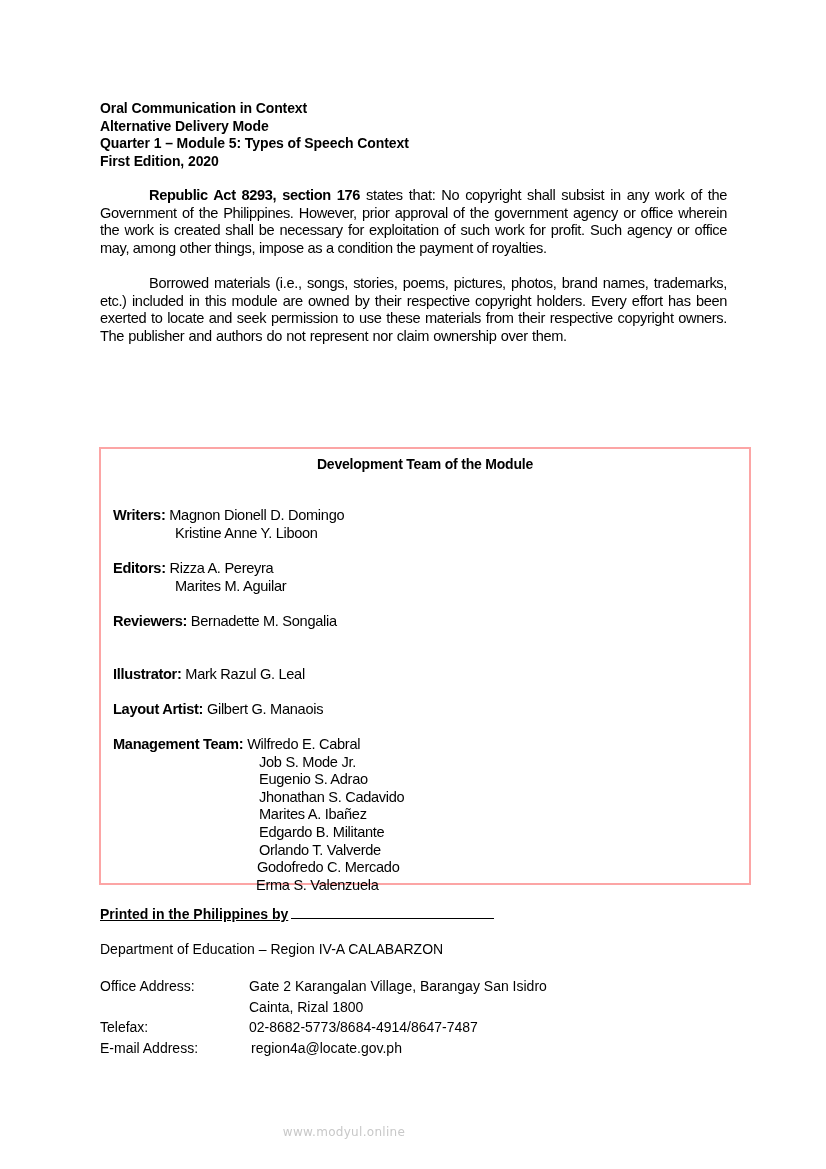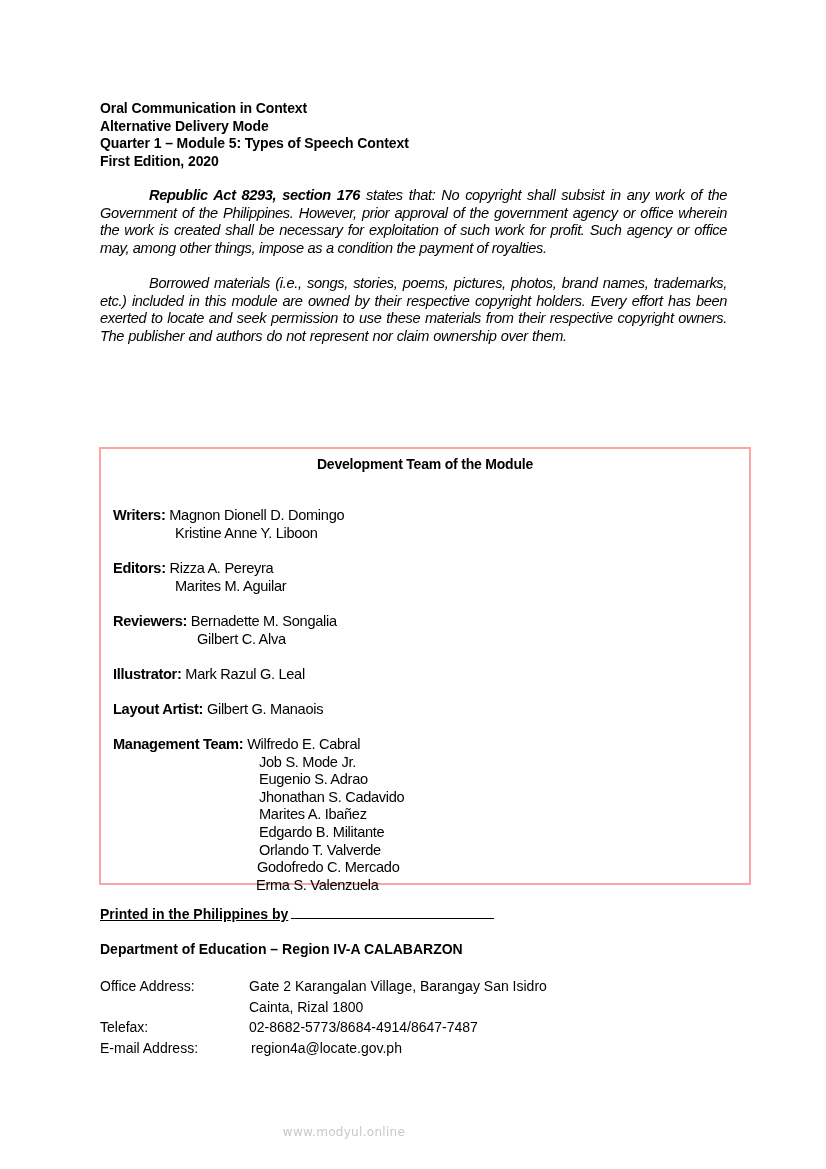--- a/index.html
+++ b/index.html
@@ -31,21 +31,20 @@
     }
     .header-block div { white-space: nowrap; }
     .para {
       position: absolute;
       left: 100px;
       width: 627px;
       font-size: 14.6px;
       line-height: 17.6px;
       text-align: justify;
       letter-spacing: -0.35px;
-      font-style: italic;
     }
     .para .indent { display: inline-block; width: 49px; }
     .para b { font-weight: bold; }
     .para-law { top: 187px; }
     .para-borrowed { top: 275px; word-spacing: 0.5px; }
     .publisher {
       position: absolute;
       left: 100px;
       top: 380px;
       font-size: 14.6px;
@@ -109,21 +108,21 @@
       width: 203px;
       border-bottom: 1.5px solid #000000;
       height: 12px;
       vertical-align: baseline;
       margin-left: 3px;
     }
     .region {
       position: absolute;
       left: 100px;
       top: 941px;
-      font-weight: bold;
+      font-weight: normal;
       font-size: 14px;
       white-space: nowrap;
     }
     .contact {
       position: absolute;
       left: 100px;
       top: 976px;
       font-size: 14px;
       line-height: 20.5px;
     }
@@ -167,21 +166,20 @@
       <div class="cont">Kristine Anne Y. Liboon</div>
     </div>
 
     <div class="role role-editors">
       <div class="first-line"><span class="label">Editors:</span> <span>Rizza A. Pereyra</span></div>
       <div class="cont">Marites M. Aguilar</div>
     </div>
 
     <div class="role role-reviewers">
       <div class="first-line"><span class="label">Reviewers:</span> <span>Bernadette M. Songalia</span></div>
-      <div class="cont">Gilbert C. Alva</div>
     </div>
 
     <div class="role role-illustrator">
       <div class="first-line"><span class="label">Illustrator:</span> <span>Mark Razul G. Leal</span></div>
     </div>
 
     <div class="role role-layout">
       <div class="first-line"><span class="label">Layout Artist:</span> <span>Gilbert G. Manaois</span></div>
     </div>
 

